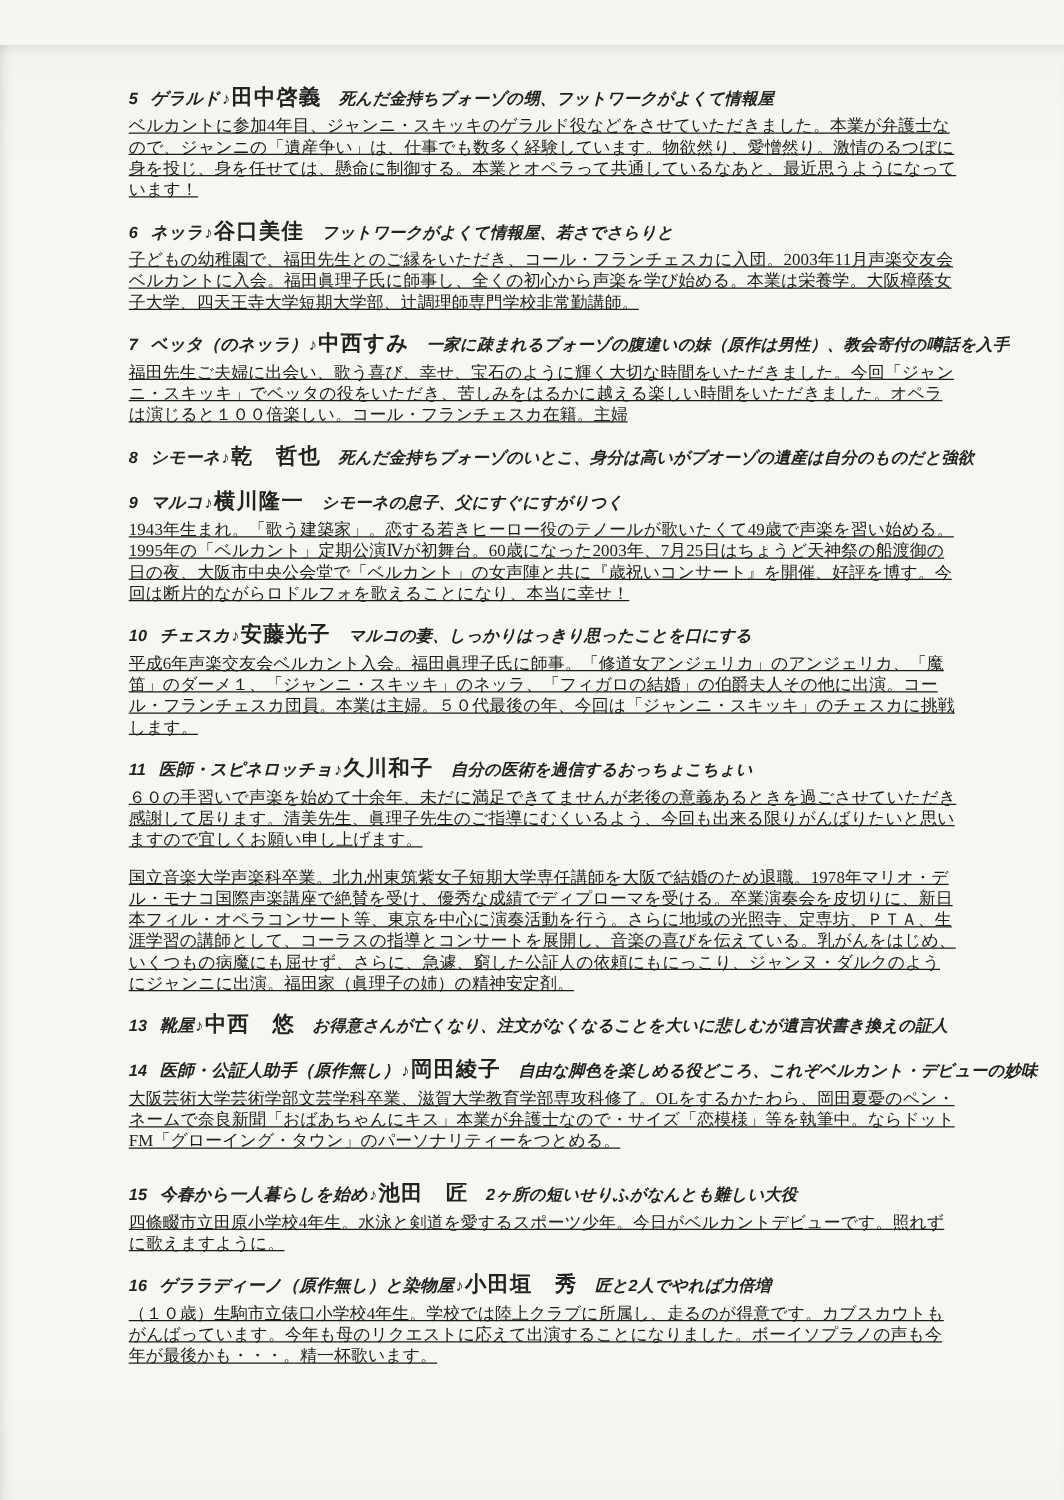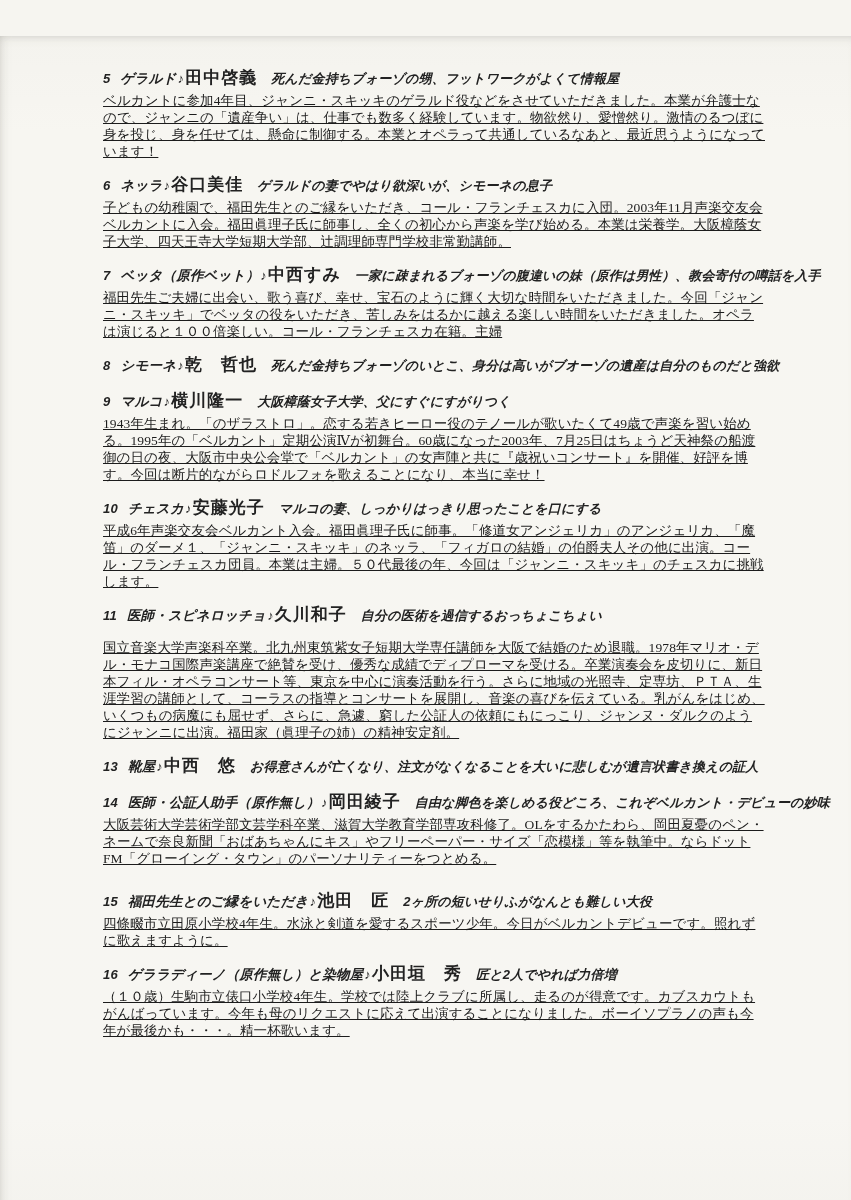--- a/index.html
+++ b/index.html
@@ -77,78 +77,79 @@
   <div id="entries">
   <div class="entry">
     <div class="entry-header">
       <span class="num">5</span><span class="role">ゲラルド</span><span class="note">♪</span><span class="performer">田中啓義</span><span class="tagline">死んだ金持ちブォーゾの甥、フットワークがよくて情報屋</span>
     </div>
     <div class="entry-body">ベルカントに参加4年目、ジャンニ・スキッキのゲラルド役などをさせていただきました。本業が弁護士なので、ジャンニの「遺産争い」は、仕事でも数多く経験しています。物欲然り、愛憎然り。激情のるつぼに身を投じ、身を任せては、懸命に制御する。本業とオペラって共通しているなあと、最近思うようになっています！</div>
   </div>
 
   <div class="entry">
     <div class="entry-header">
-      <span class="num">6</span><span class="role">ネッラ</span><span class="note">♪</span><span class="performer">谷口美佳</span><span class="tagline">ゲラルドの妻でやはり欲深いが、シモーネの息子</span>
+      <span class="num">6</span><span class="role">ネッラ</span><span class="note">♪</span><span class="performer">谷口美佳</span><span class="tagline">フットワークがよくて情報屋、若さでさらりと</span>
     </div>
     <div class="entry-body">子どもの幼稚園で、福田先生とのご縁をいただき、コール・フランチェスカに入団。2003年11月声楽交友会ベルカントに入会。福田眞理子氏に師事し、全くの初心から声楽を学び始める。本業は栄養学。大阪樟蔭女子大学、四天王寺大学短期大学部、辻調理師専門学校非常勤講師。</div>
   </div>
 
   <div class="entry">
     <div class="entry-header">
-      <span class="num">7</span><span class="role">ベッタ（原作ベット）</span><span class="note">♪</span><span class="performer">中西すみ</span><span class="tagline">一家に疎まれるブォーゾの腹違いの妹（原作は男性）、教会寄付の噂話を入手</span>
+      <span class="num">7</span><span class="role">ベッタ（のネッラ）</span><span class="note">♪</span><span class="performer">中西すみ</span><span class="tagline">一家に疎まれるブォーゾの腹違いの妹（原作は男性）、教会寄付の噂話を入手</span>
     </div>
     <div class="entry-body">福田先生ご夫婦に出会い、歌う喜び、幸せ、宝石のように輝く大切な時間をいただきました。今回「ジャンニ・スキッキ」でベッタの役をいただき、苦しみをはるかに越える楽しい時間をいただきました。オペラは演じると１００倍楽しい。コール・フランチェスカ在籍。主婦</div>
   </div>
 
   <div class="entry">
     <div class="entry-header">
       <span class="num">8</span><span class="role">シモーネ</span><span class="note">♪</span><span class="performer">乾　哲也</span><span class="tagline">死んだ金持ちブォーゾのいとこ、身分は高いがブオーゾの遺産は自分のものだと強欲</span>
     </div>
   </div>
 
   <div class="entry">
     <div class="entry-header">
-      <span class="num">9</span><span class="role">マルコ</span><span class="note">♪</span><span class="performer">横川隆一</span><span class="tagline">大阪樟蔭女子大学、父にすぐにすがりつく</span>
+      <span class="num">9</span><span class="role">マルコ</span><span class="note">♪</span><span class="performer">横川隆一</span><span class="tagline">シモーネの息子、父にすぐにすがりつく</span>
     </div>
-    <div class="entry-body">1943年生まれ。「のザラストロ」。恋する若きヒーロー役のテノールが歌いたくて49歳で声楽を習い始める。1995年の「ベルカント」定期公演Ⅳが初舞台。60歳になった2003年、7月25日はちょうど天神祭の船渡御の日の夜、大阪市中央公会堂で「ベルカント」の女声陣と共に『歳祝いコンサート』を開催、好評を博す。今回は断片的ながらロドルフォを歌えることになり、本当に幸せ！</div>
+    <div class="entry-body">1943年生まれ。「歌う建築家」。恋する若きヒーロー役のテノールが歌いたくて49歳で声楽を習い始める。1995年の「ベルカント」定期公演Ⅳが初舞台。60歳になった2003年、7月25日はちょうど天神祭の船渡御の日の夜、大阪市中央公会堂で「ベルカント」の女声陣と共に『歳祝いコンサート』を開催、好評を博す。今回は断片的ながらロドルフォを歌えることになり、本当に幸せ！</div>
   </div>
 
   <div class="entry">
     <div class="entry-header">
       <span class="num">10</span><span class="role">チェスカ</span><span class="note">♪</span><span class="performer">安藤光子</span><span class="tagline">マルコの妻、しっかりはっきり思ったことを口にする</span>
     </div>
     <div class="entry-body">平成6年声楽交友会ベルカント入会。福田眞理子氏に師事。「修道女アンジェリカ」のアンジェリカ、「魔笛」のダーメ１、「ジャンニ・スキッキ」のネッラ、「フィガロの結婚」の伯爵夫人その他に出演。コール・フランチェスカ団員。本業は主婦。５０代最後の年、今回は「ジャンニ・スキッキ」のチェスカに挑戦します。</div>
   </div>
 
   <div class="entry">
     <div class="entry-header">
       <span class="num">11</span><span class="role">医師・スピネロッチョ</span><span class="note">♪</span><span class="performer">久川和子</span><span class="tagline">自分の医術を過信するおっちょこちょい</span>
     </div>
+    <div class="entry-body">６０の手習いで声楽を始めて十余年、未だに満足できてませんが老後の意義あるときを過ごさせていただき感謝して居ります。清美先生、眞理子先生のご指導にむくいるよう、今回も出来る限りがんばりたいと思いますので宜しくお願い申し上げます。</div>
   </div>
 
   <div class="entry">
     <div class="entry-body">国立音楽大学声楽科卒業。北九州東筑紫女子短期大学専任講師を大阪で結婚のため退職。1978年マリオ・デル・モナコ国際声楽講座で絶賛を受け、優秀な成績でディプローマを受ける。卒業演奏会を皮切りに、新日本フィル・オペラコンサート等、東京を中心に演奏活動を行う。さらに地域の光照寺、定専坊、ＰＴＡ、生涯学習の講師として、コーラスの指導とコンサートを展開し、音楽の喜びを伝えている。乳がんをはじめ、いくつもの病魔にも屈せず、さらに、急遽、窮した公証人の依頼にもにっこり、ジャンヌ・ダルクのようにジャンニに出演。福田家（眞理子の姉）の精神安定剤。</div>
   </div>
 
   <div class="entry">
     <div class="entry-header">
       <span class="num">13</span><span class="role">靴屋</span><span class="note">♪</span><span class="performer">中西　悠</span><span class="tagline">お得意さんが亡くなり、注文がなくなることを大いに悲しむが遺言状書き換えの証人</span>
     </div>
   </div>
 
   <div class="entry">
     <div class="entry-header">
       <span class="num">14</span><span class="role">医師・公証人助手（原作無し）</span><span class="note">♪</span><span class="performer">岡田綾子</span><span class="tagline">自由な脚色を楽しめる役どころ、これぞベルカント・デビューの妙味</span>
     </div>
-    <div class="entry-body">大阪芸術大学芸術学部文芸学科卒業、滋賀大学教育学部専攻科修了。OLをするかたわら、岡田夏憂のペン・ネームで奈良新聞「おばあちゃんにキス」やフリーペーパー・サイズ「恋模様」等を執筆中。ならドットFM「グローイング・タウン」のパーソナリティーをつとめる。</div>
+    <div class="entry-body">大阪芸術大学芸術学部文芸学科卒業、滋賀大学教育学部専攻科修了。OLをするかたわら、岡田夏憂のペン・ネームで奈良新聞「おばあちゃんにキス」本業が弁護士なので・サイズ「恋模様」等を執筆中。ならドットFM「グローイング・タウン」のパーソナリティーをつとめる。</div>
   </div>
 
   <div class="entry gap-lg">
     <div class="entry-header">
-      <span class="num">15</span><span class="role">福田先生とのご縁をいただき</span><span class="note">♪</span><span class="performer">池田　匠</span><span class="tagline">2ヶ所の短いせりふがなんとも難しい大役</span>
+      <span class="num">15</span><span class="role">今春から一人暮らしを始め</span><span class="note">♪</span><span class="performer">池田　匠</span><span class="tagline">2ヶ所の短いせりふがなんとも難しい大役</span>
     </div>
     <div class="entry-body">四條畷市立田原小学校4年生。水泳と剣道を愛するスポーツ少年。今日がベルカントデビューです。照れずに歌えますように。</div>
   </div>
 
   <div class="entry">
     <div class="entry-header">
       <span class="num">16</span><span class="role">ゲララディーノ（原作無し）と染物屋</span><span class="note">♪</span><span class="performer">小田垣　秀</span><span class="tagline">匠と2人でやれば力倍増</span>
     </div>
     <div class="entry-body">（１０歳）生駒市立俵口小学校4年生。学校では陸上クラブに所属し、走るのが得意です。カブスカウトもがんばっています。今年も母のリクエストに応えて出演することになりました。ボーイソプラノの声も今年が最後かも・・・。精一杯歌います。</div>
   </div>

